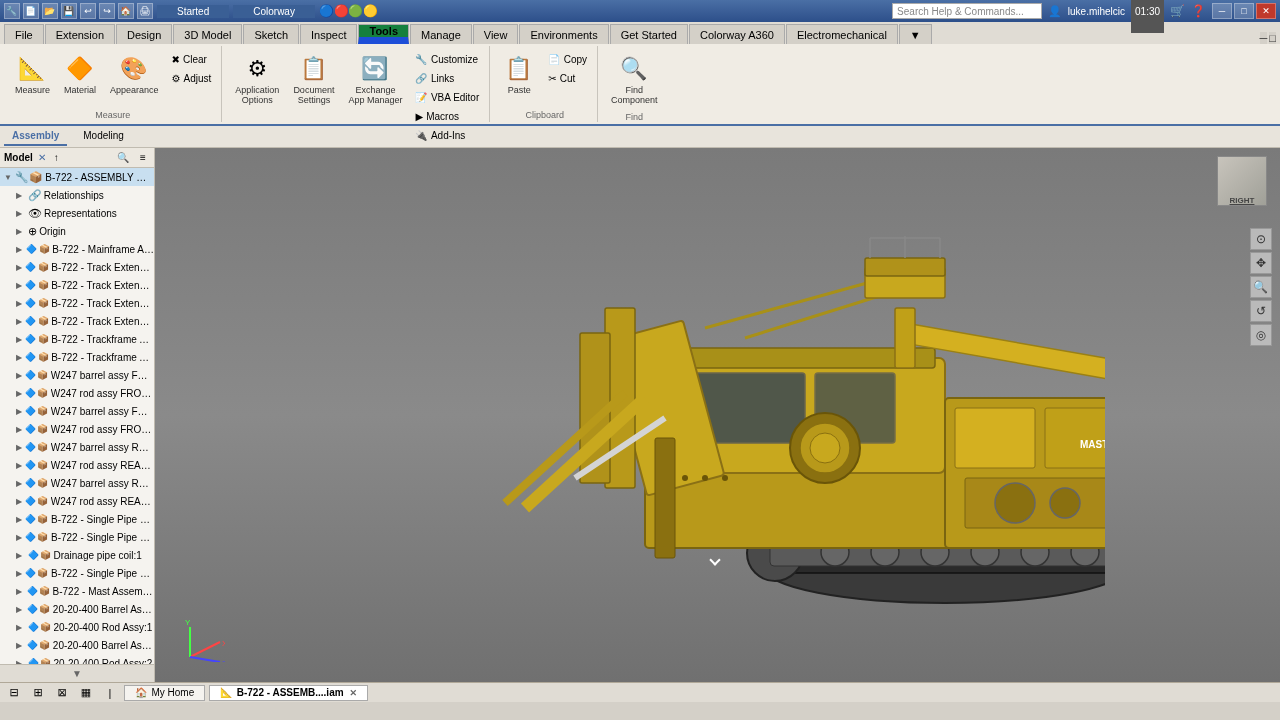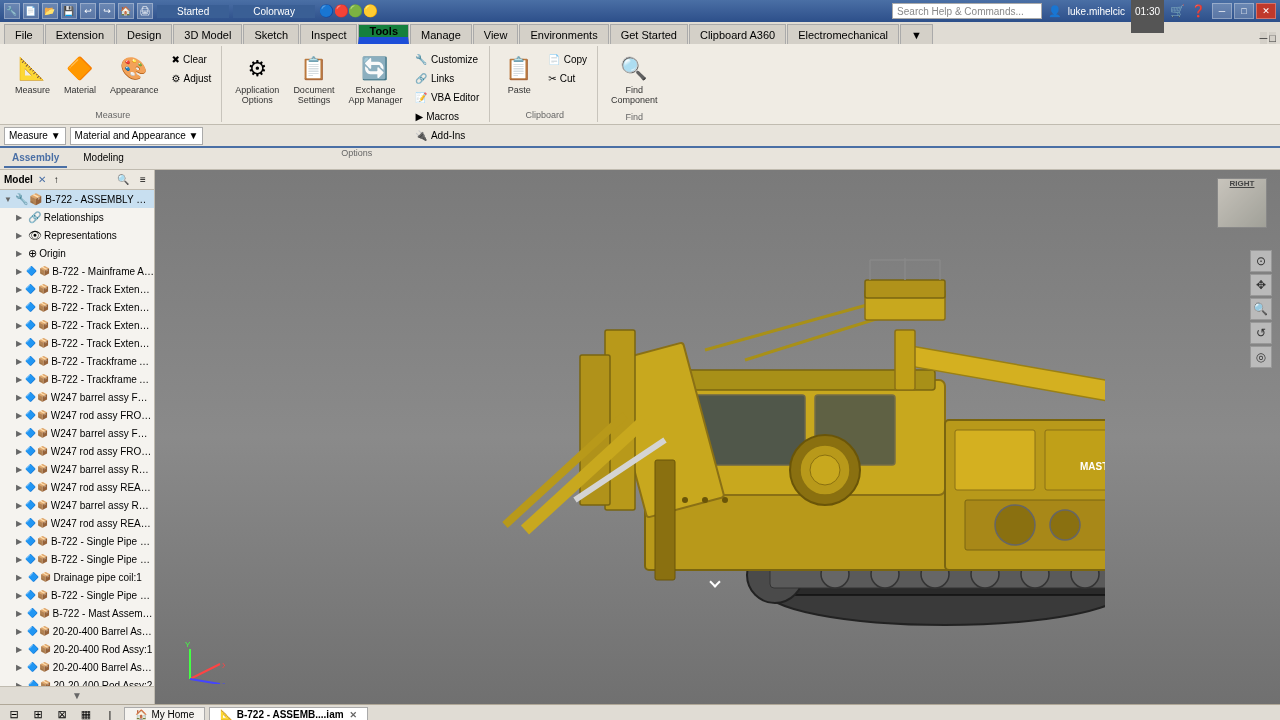--- a/index.html
+++ b/index.html
@@ -188,21 +188,21 @@
       margin: 0 auto;
       position: relative;
     }
     .viewcube-face {
       position: absolute;
       width: 50px;
       height: 50px;
       background: linear-gradient(135deg, #d8d4cc, #b8b4ac);
       border: 1px solid #888;
       display: flex;
-      align-items: flex-start;
+      align-items: flex-end;
       justify-content: center;
       font-size: 9px;
       font-weight: bold;
       color: #444;
       text-decoration: underline;
     }
 
     
     #nav-tools {
       position: absolute;
@@ -372,21 +372,21 @@
     <div class="ribbon-tab">Extension</div>
     <div class="ribbon-tab">Design</div>
     <div class="ribbon-tab">3D Model</div>
     <div class="ribbon-tab">Sketch</div>
     <div class="ribbon-tab">Inspect</div>
     <div class="ribbon-tab active">Tools</div>
     <div class="ribbon-tab">Manage</div>
     <div class="ribbon-tab">View</div>
     <div class="ribbon-tab">Environments</div>
     <div class="ribbon-tab">Get Started</div>
-    <div class="ribbon-tab">Clipboard A360</div>
+    <div class="ribbon-tab">Colorway A360</div>
     <div class="ribbon-tab">Electromechanical</div>
     <div class="ribbon-tab">▼</div>
     <div style="margin-left: auto; display: flex; align-items: center; gap: 2px;">
       <div class="win-btn" style="background: #d4d0c8; color: #333; border-color: #aaa;">─</div>
       <div class="win-btn" style="background: #d4d0c8; color: #333; border-color: #aaa;">□</div>
     </div>
   </div>
 
   <div id="ribbon-content">
 
@@ -473,28 +473,20 @@
       <div class="ribbon-group-content">
         <div class="ribbon-btn-large">
           <div class="icon">🔍</div>
           <div class="label">Find<br>Component</div>
         </div>
       </div>
       <div class="ribbon-group-label">Find</div>
     </div>
   </div>
 
-  <div id="ribbon-bottom-bar">
-    <div class="measure-dropdown">
-      <span>Measure ▼</span>
-    </div>
-    <div class="measure-dropdown">
-      <span>Material and Appearance ▼</span>
-    </div>
-  </div>
 </div>
 
 <div id="model-header">
   <div class="model-tab active">Assembly</div>
   <div class="model-tab">Modeling</div>
 </div>
 
 <div id="main-area">
 
   <div id="sidebar">

